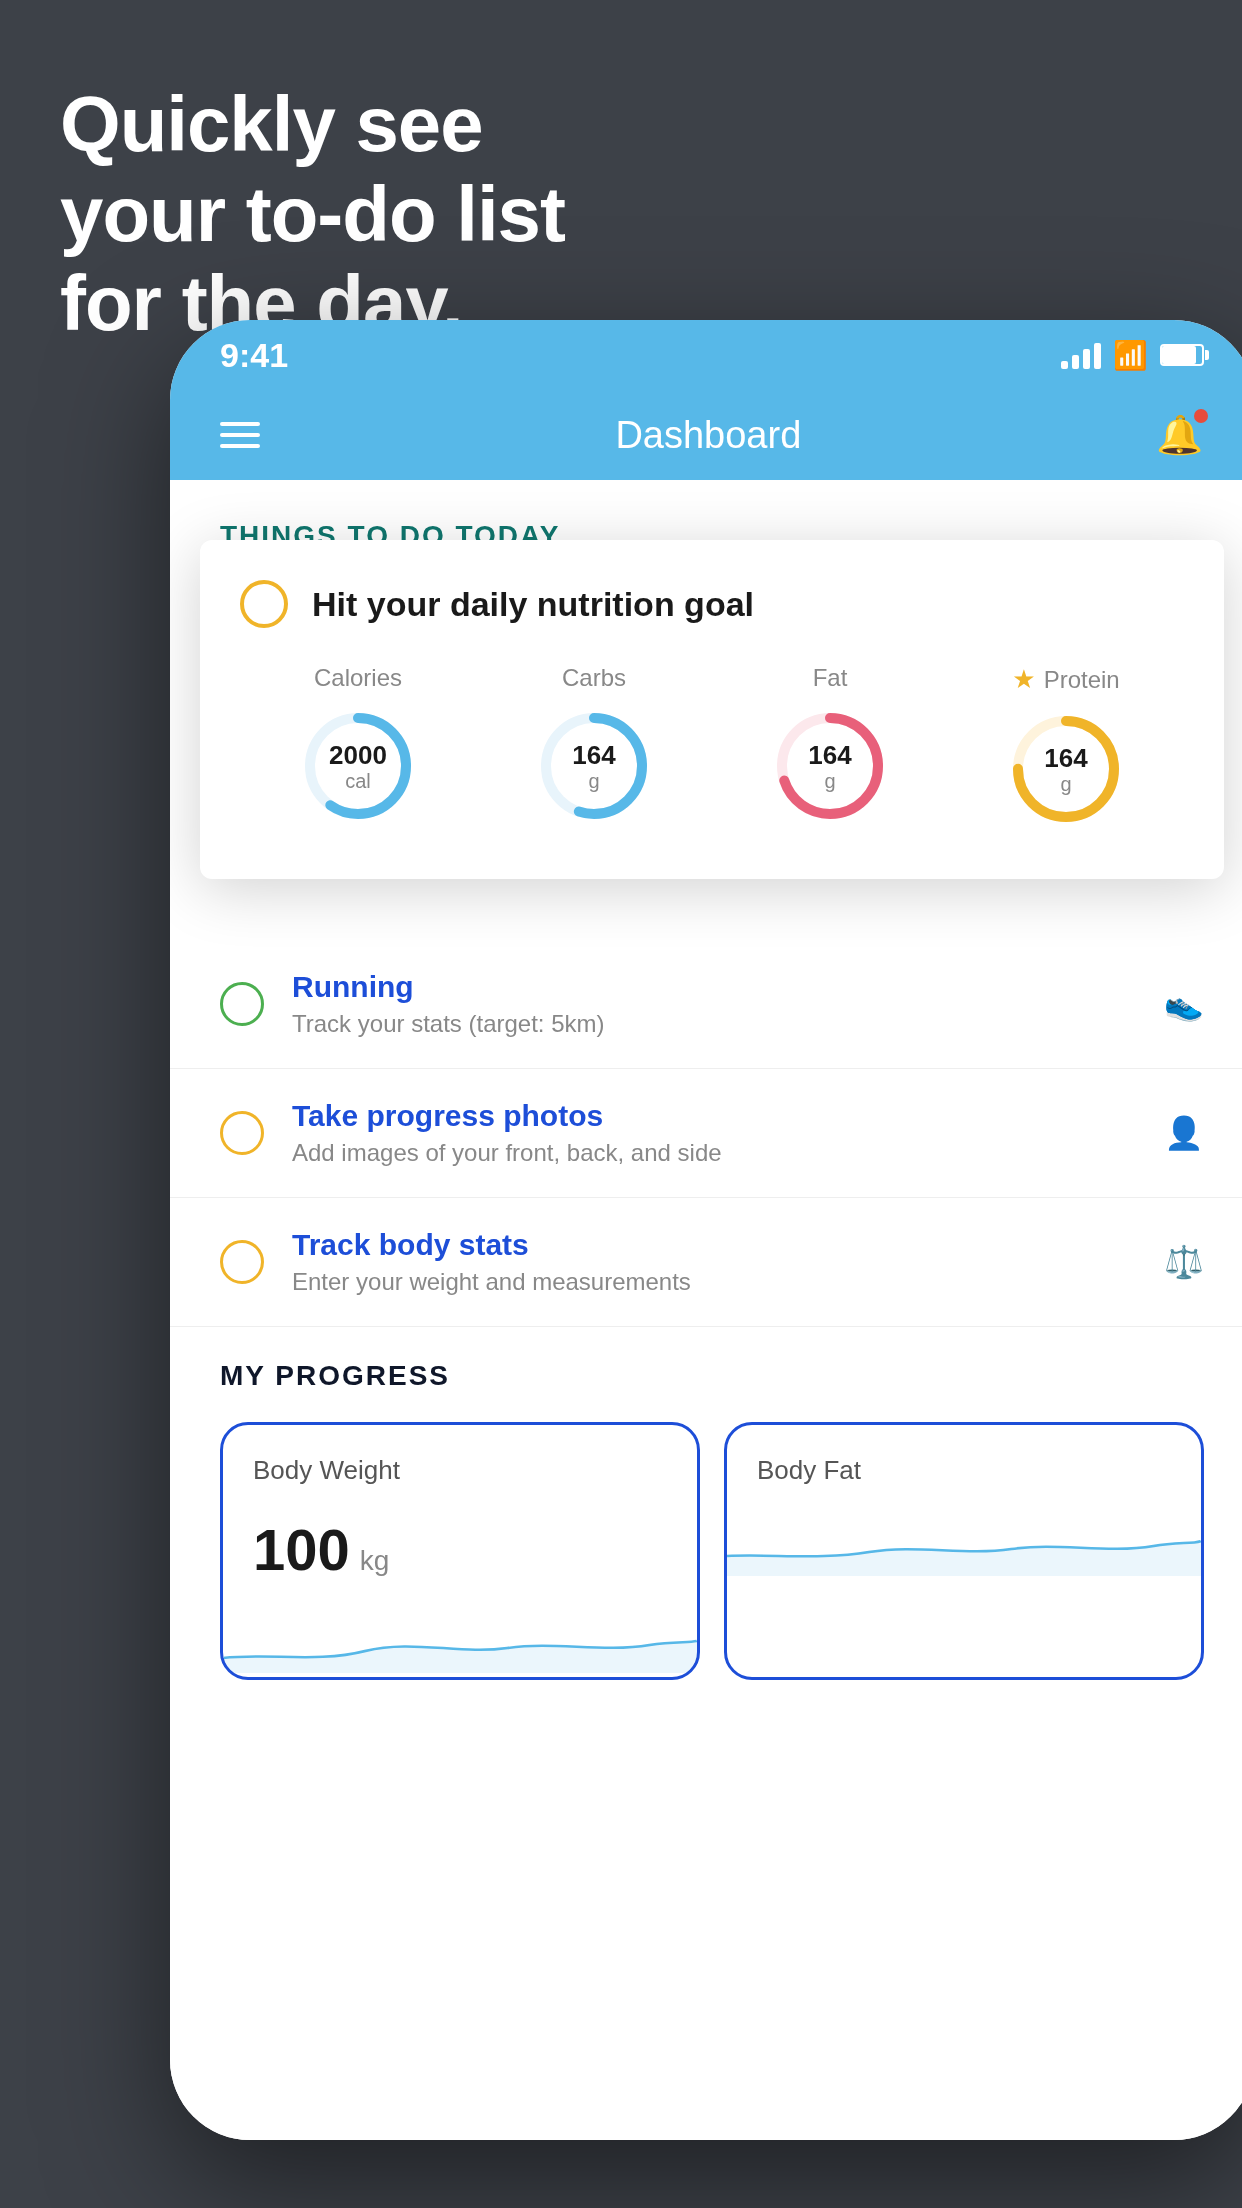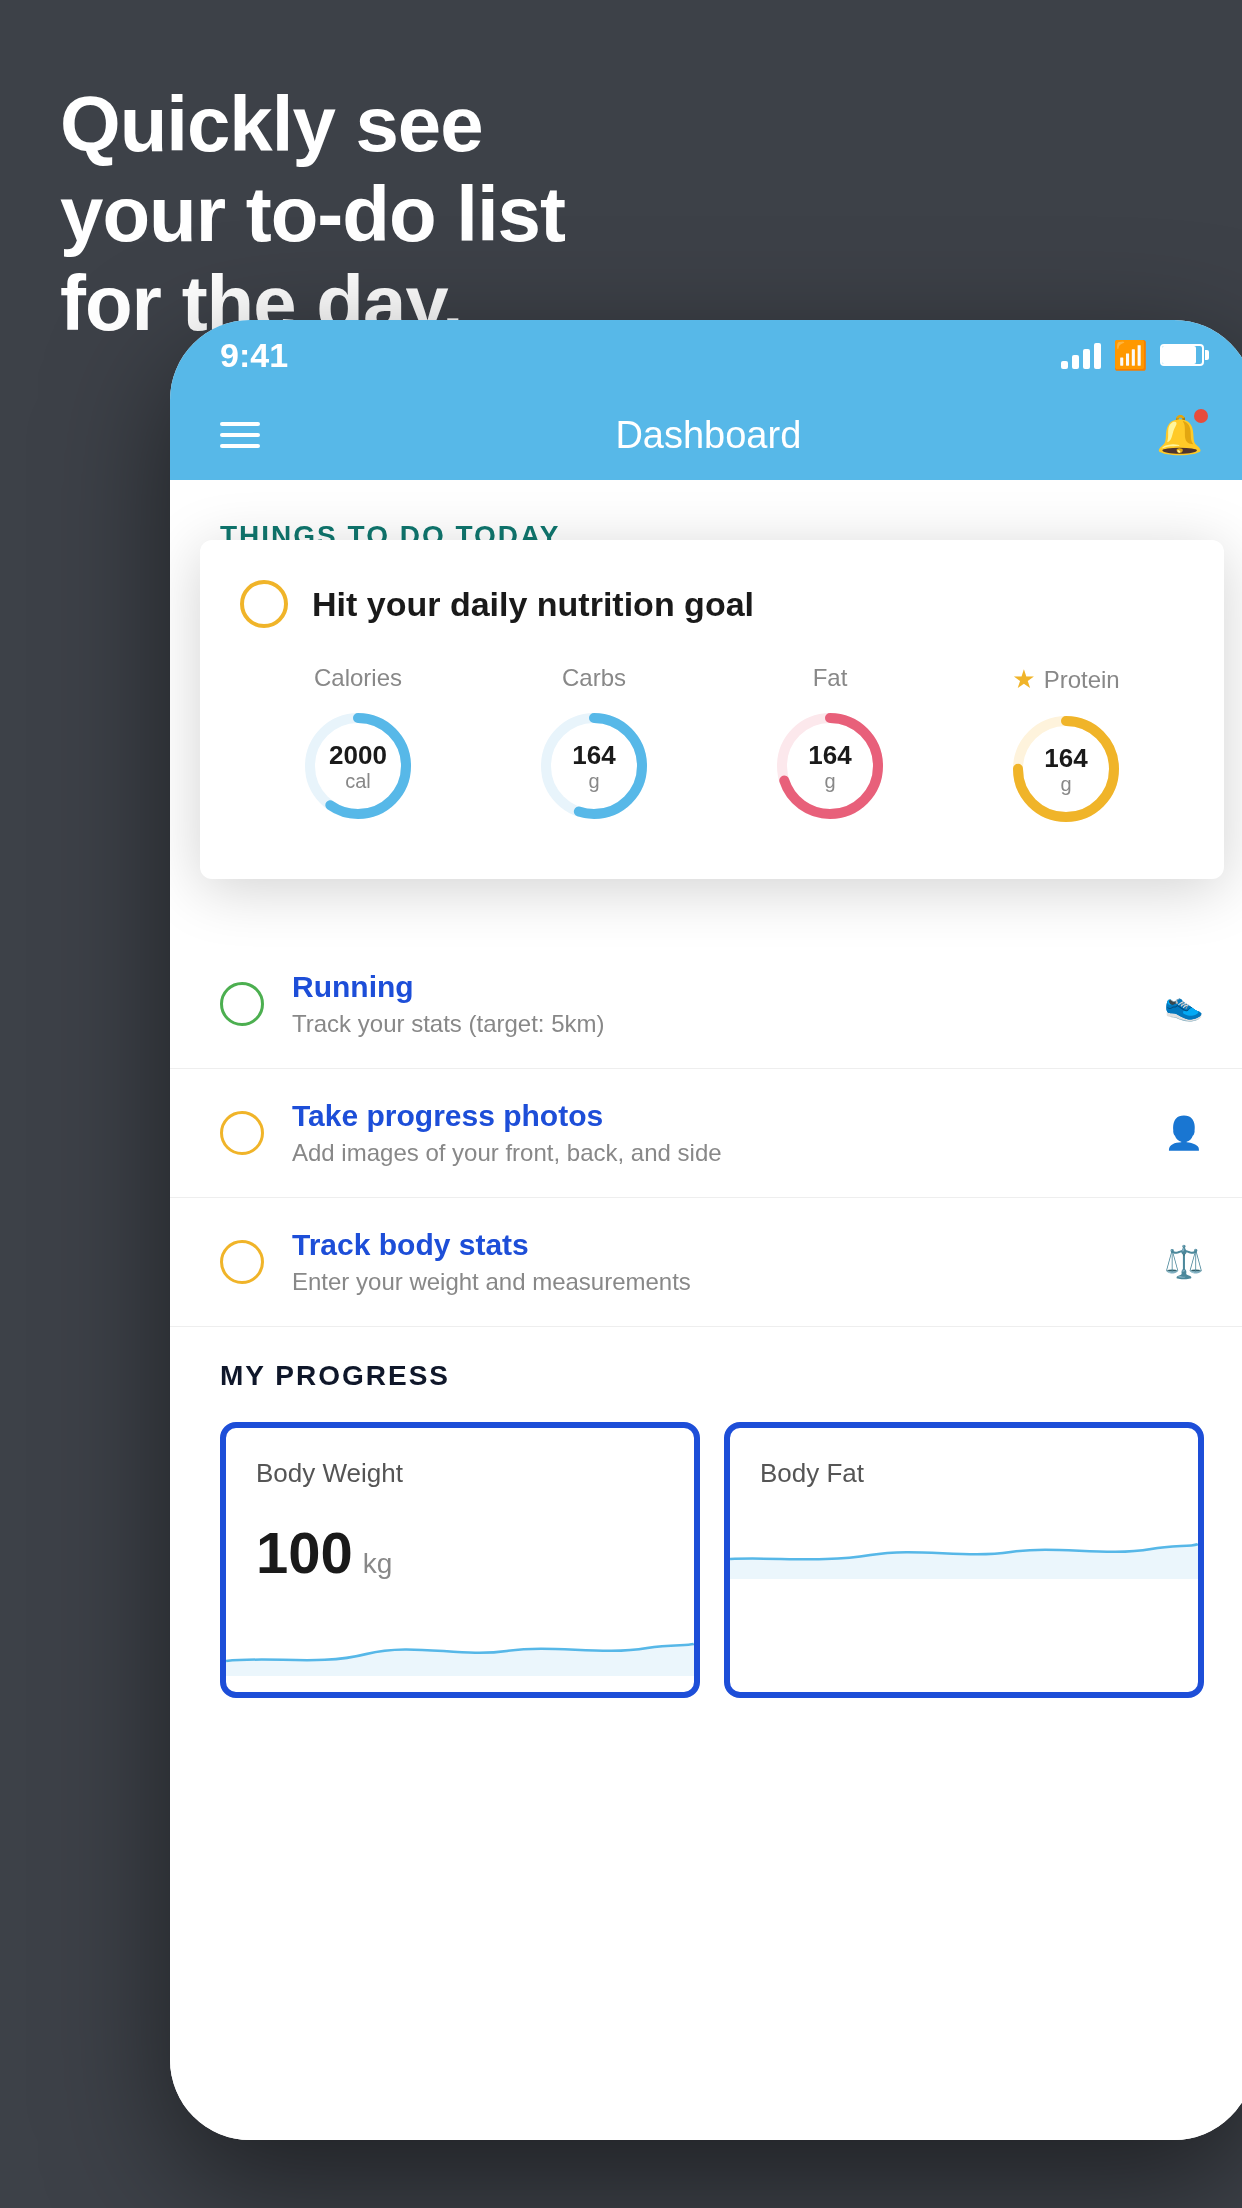--- a/index.html
+++ b/index.html
@@ -334,23 +334,23 @@
 
     .progress-cards {
       display: flex;
       gap: 24px;
       padding: 0 50px;
     }
 
     .progress-card {
       flex: 1;
       background: #fff;
-      border: 6px solid #1d4ed8;
-      border-radius: 16px;
-      padding: 30px 30px 16px;
+      border: 3px solid #1d4ed8;
+      border-radius: 28px;
+      padding: 30px 30px 4px;
       overflow: hidden;
     }
 
     .progress-card-title {
       font-size: 26px;
       color: #555;
       margin-bottom: 30px;
     }
 
     .progress-value-row {

